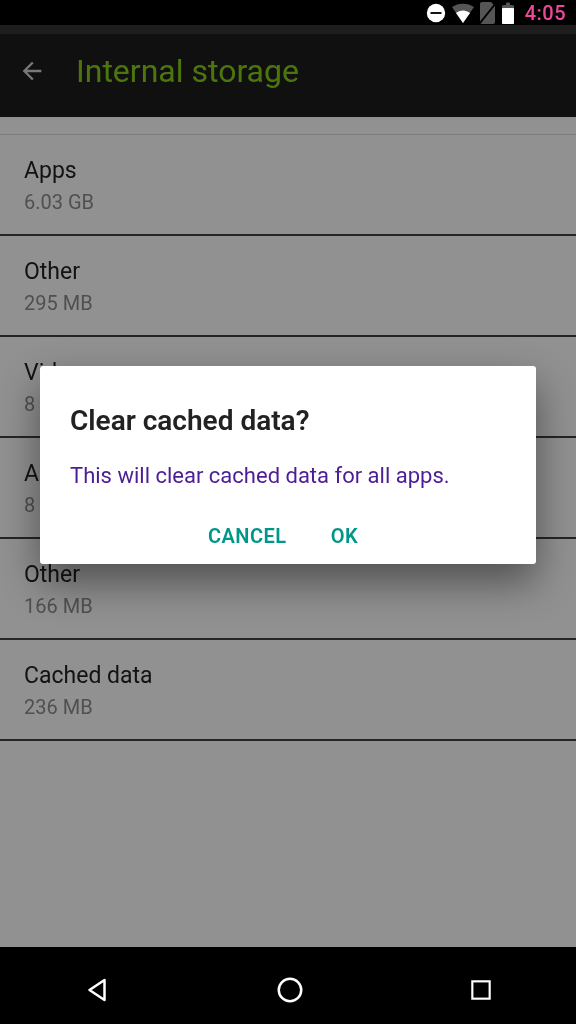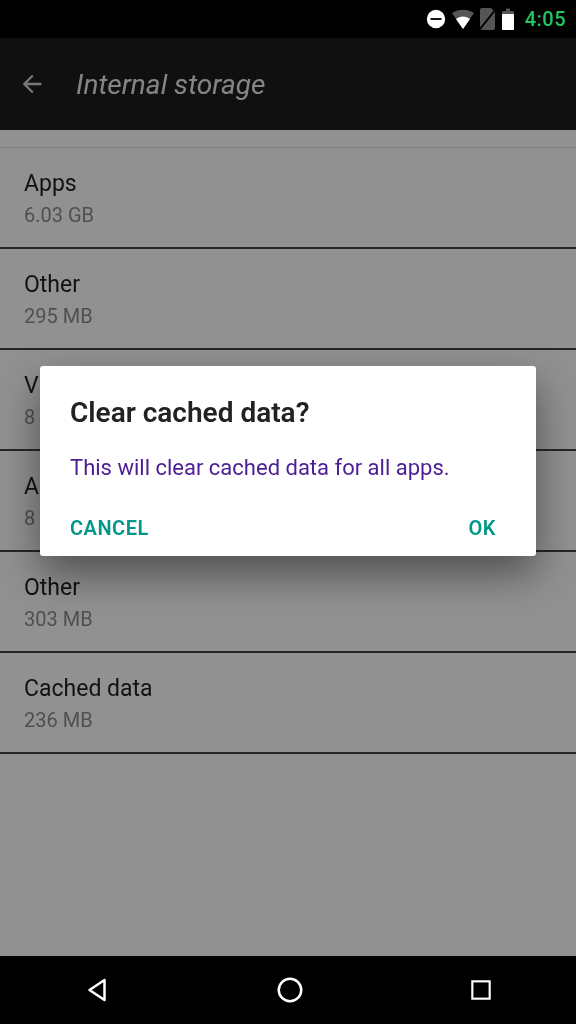--- a/index.html
+++ b/index.html
@@ -12,51 +12,50 @@
     html, body {
       width: 576px;
       height: 1024px;
       overflow: hidden;
       background: #000;
       position: relative;
     }
 
     
     .status-bar {
-      height: 38px;
+      height: 25px;
       background: #000;
       display: flex;
       justify-content: flex-end;
       align-items: center;
       padding: 0 10px;
       gap: 4px;
-      color: #22c55e;
+      color: #ec4899;
     }
     .status-bar .clock {
       font-size: 20px;
       font-weight: 500;
       margin-left: 6px;
       letter-spacing: 0.5px;
     }
     .status-bar svg { display: block; }
 
     
     .app-bar {
       height: 92px;
       background: #1d1d1d;
       display: flex;
       align-items: center;
       padding: 0 18px;
       gap: 30px;
     }
     .app-bar .title {
-      color: #e5e5e5;
-      font-size: 28px;
+      color: #84cc16;
+      font-size: 32px;
       font-weight: 400;
-      font-style: italic;
     }
     .app-bar .back svg { display: block; }
 
     
     .content {
       background: #fafafa;
       height: calc(1024px - 34px - 92px - 68px);
       overflow: hidden;
     }
     .spacer-top {
@@ -95,37 +94,37 @@
     
     .dialog {
       position: absolute;
       left: 40px;
       right: 40px;
       top: 366px;
       background: #fff;
       border-radius: 3px;
       box-shadow: 0 18px 40px rgba(0,0,0,0.45);
       z-index: 20;
-      padding: 30px 30px 16px;
+      padding: 38px 30px 16px;
     }
     .dialog .d-title {
       font-size: 28px;
       font-weight: 600;
       color: #222;
       margin-bottom: 24px;
     }
     .dialog .d-body {
       font-size: 22px;
       color: #4c1d95;
       line-height: 1.4;
       margin-bottom: 32px;
     }
     .dialog .d-actions {
       display: flex;
-      justify-content: space-between;
+      justify-content: center;
       gap: 44px;
       padding-right: 10px;
     }
     .dialog .d-actions button {
       background: none;
       border: none;
       font-size: 20px;
       font-weight: 600;
       color: #009688;
       letter-spacing: 0.5px;
@@ -203,21 +202,21 @@
     <div class="sub">8</div>
   </div>
 
   <div class="item">
     <div class="label">Audio</div>
     <div class="sub">8</div>
   </div>
 
   <div class="item">
     <div class="label">Other</div>
-    <div class="sub">303 MB</div>
+    <div class="sub">166 MB</div>
   </div>
 
   <div class="item">
     <div class="label">Cached data</div>
     <div class="sub">236 MB</div>
   </div>
 
 </div>
 
 <div class="scrim"></div>

